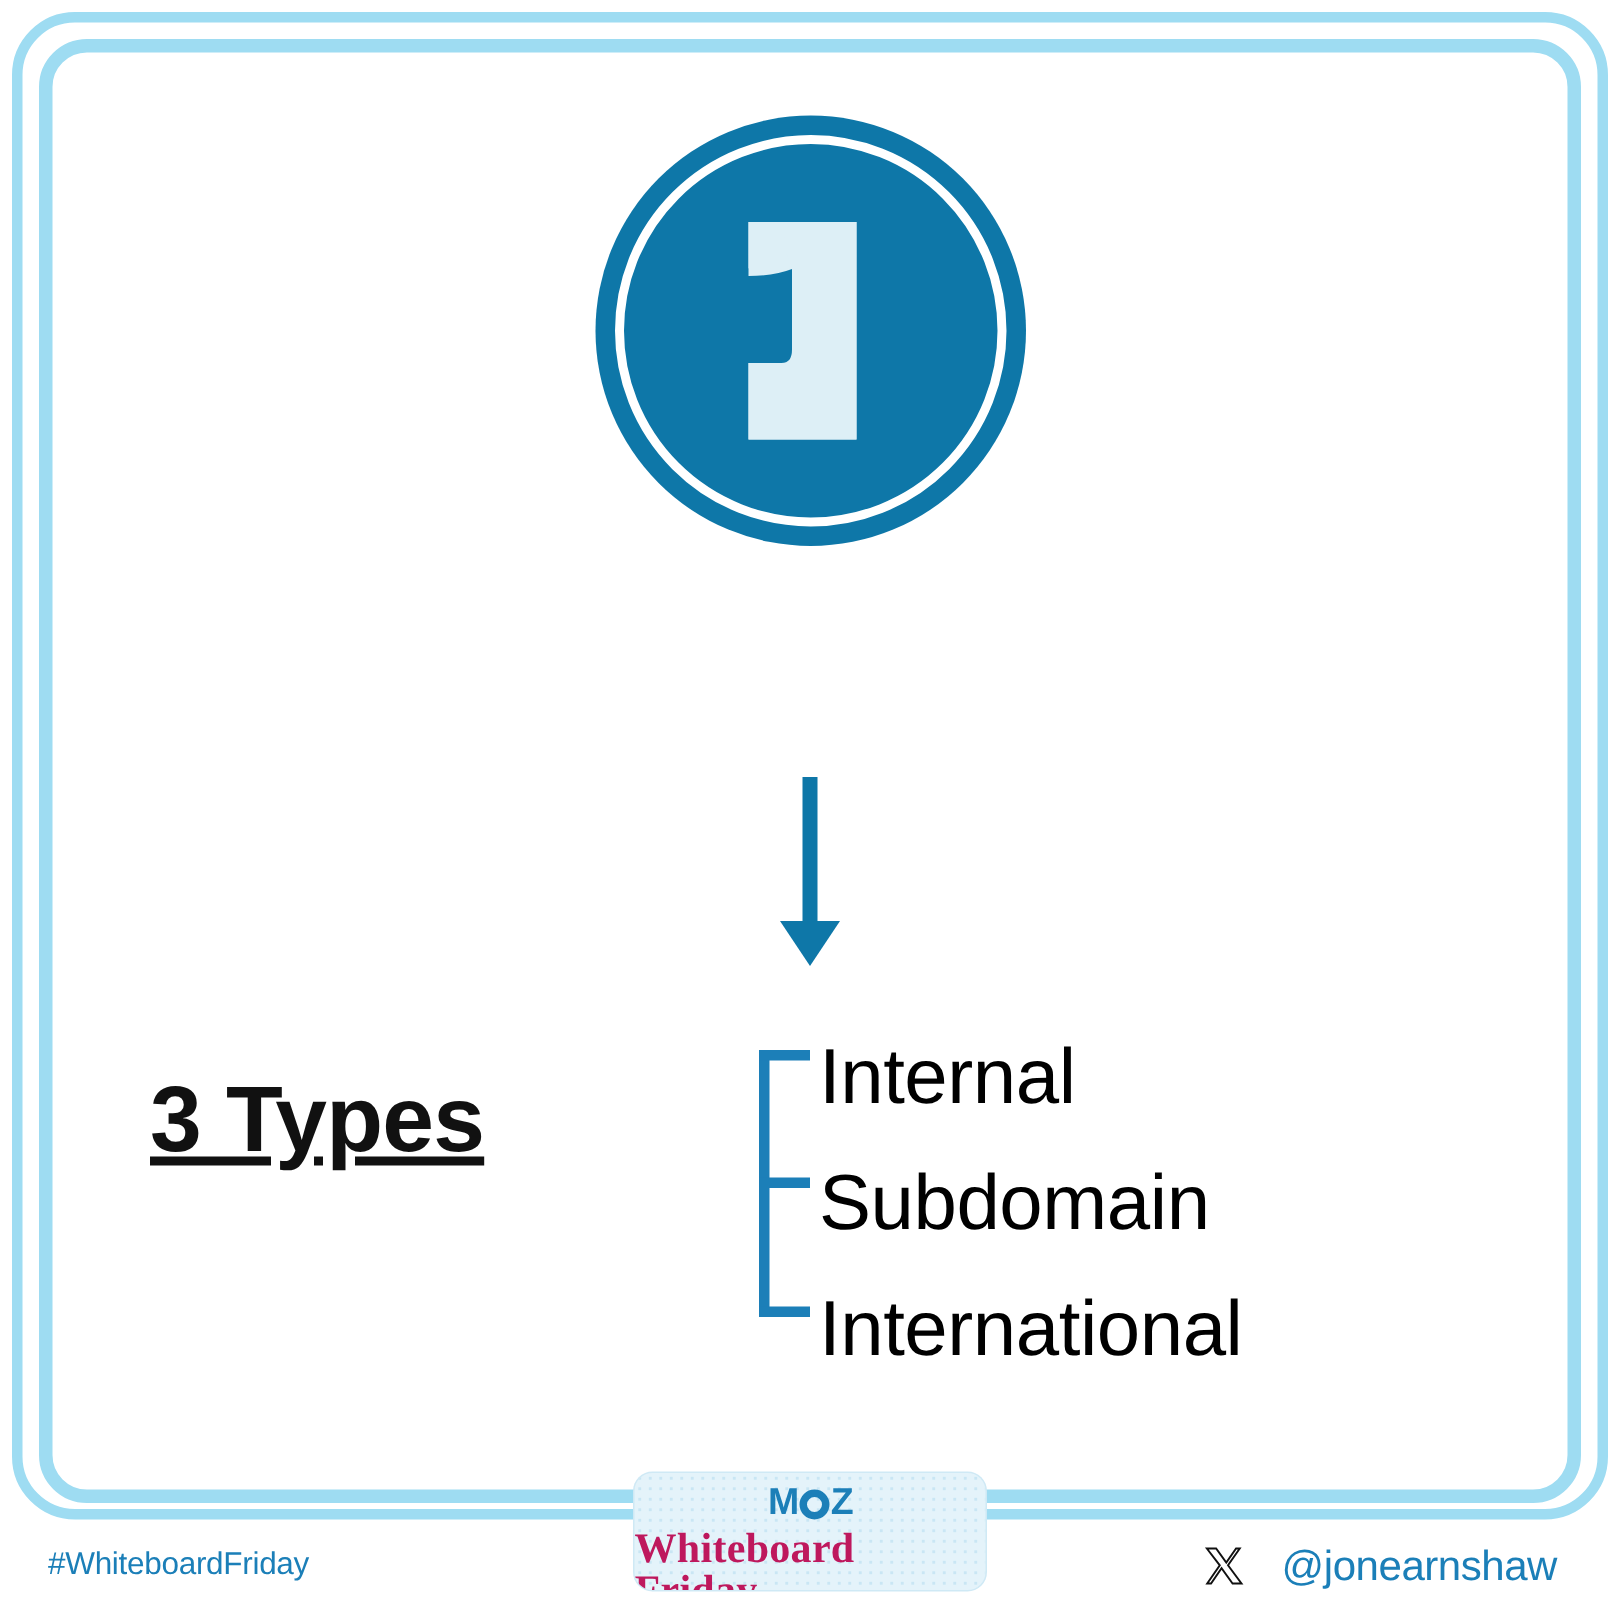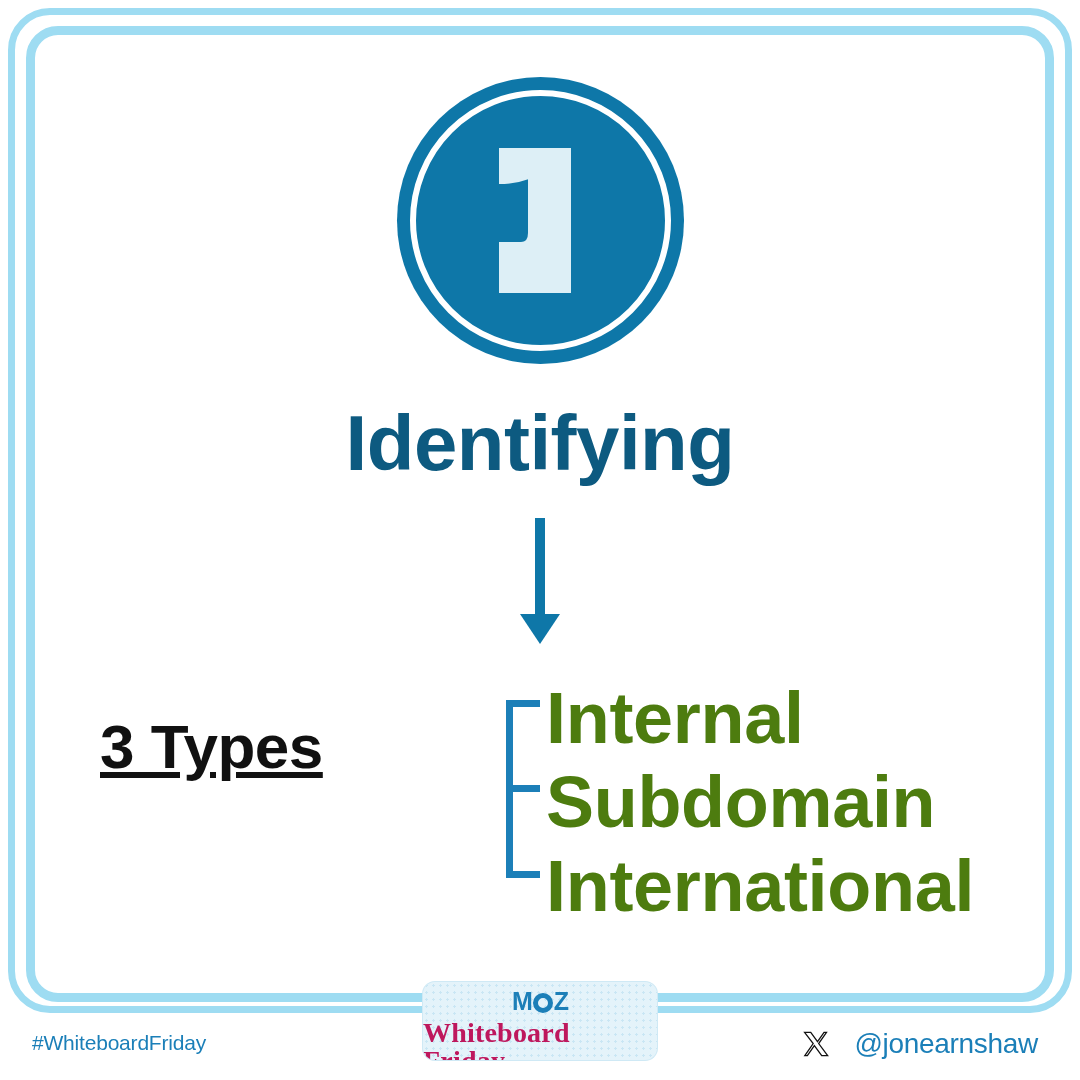--- a/index.html
+++ b/index.html
@@ -121,23 +121,23 @@
   }
   .bracket svg { display: block; }
 
   .types-list {
     position: absolute;
     left: 546px;
     top: 676px;
     width: 480px;
   }
   .type-item {
-    font-size: 72px;
-    font-weight: bold;
-    color: #4d7c0f;
+    font-size: 52px;
+    font-weight: normal;
+    color: #000000;
     line-height: 84px;
     white-space: nowrap;
     letter-spacing: -0.3px;
   }
 
   
   .moz-badge {
     position: absolute;
     left: 423px;
     top: 982px;
@@ -238,21 +238,20 @@
       <svg width="150" height="200" viewBox="0 0 150 200" aria-hidden="true">
         <path d="M33 27 L105 27 L105 172 L33 172 L33 121 L55 121 Q62 121 62 112 L62 63 L33 63 Z
                  M62 63 L62 27 L55 27 Q48 48 33 58 L33 63 Z" fill="#ddeff6"></path>
         <path d="M33 27 L105 27 L105 172 L33 172 L33 121 L57 121 Q63 121 63 113 L63 58
                  Q50 63 33 63 Z" fill="#ddeff6"></path>
         <path d="M63 58 Q50 36 63 27 L63 58 Z" fill="#ddeff6"></path>
       </svg>
     </div>
   </div>
 
-  <div class="step-title">Identifying</div>
 
   <div class="arrow">
     <svg width="48" height="128" viewBox="0 0 48 128" aria-hidden="true">
       <rect x="19" y="0" width="10" height="100" fill="#0e77a8"></rect>
       <path d="M4 96 L44 96 L24 126 Z" fill="#0e77a8"></path>
     </svg>
   </div>
 
   <div class="types-label">3 Types</div>
 

